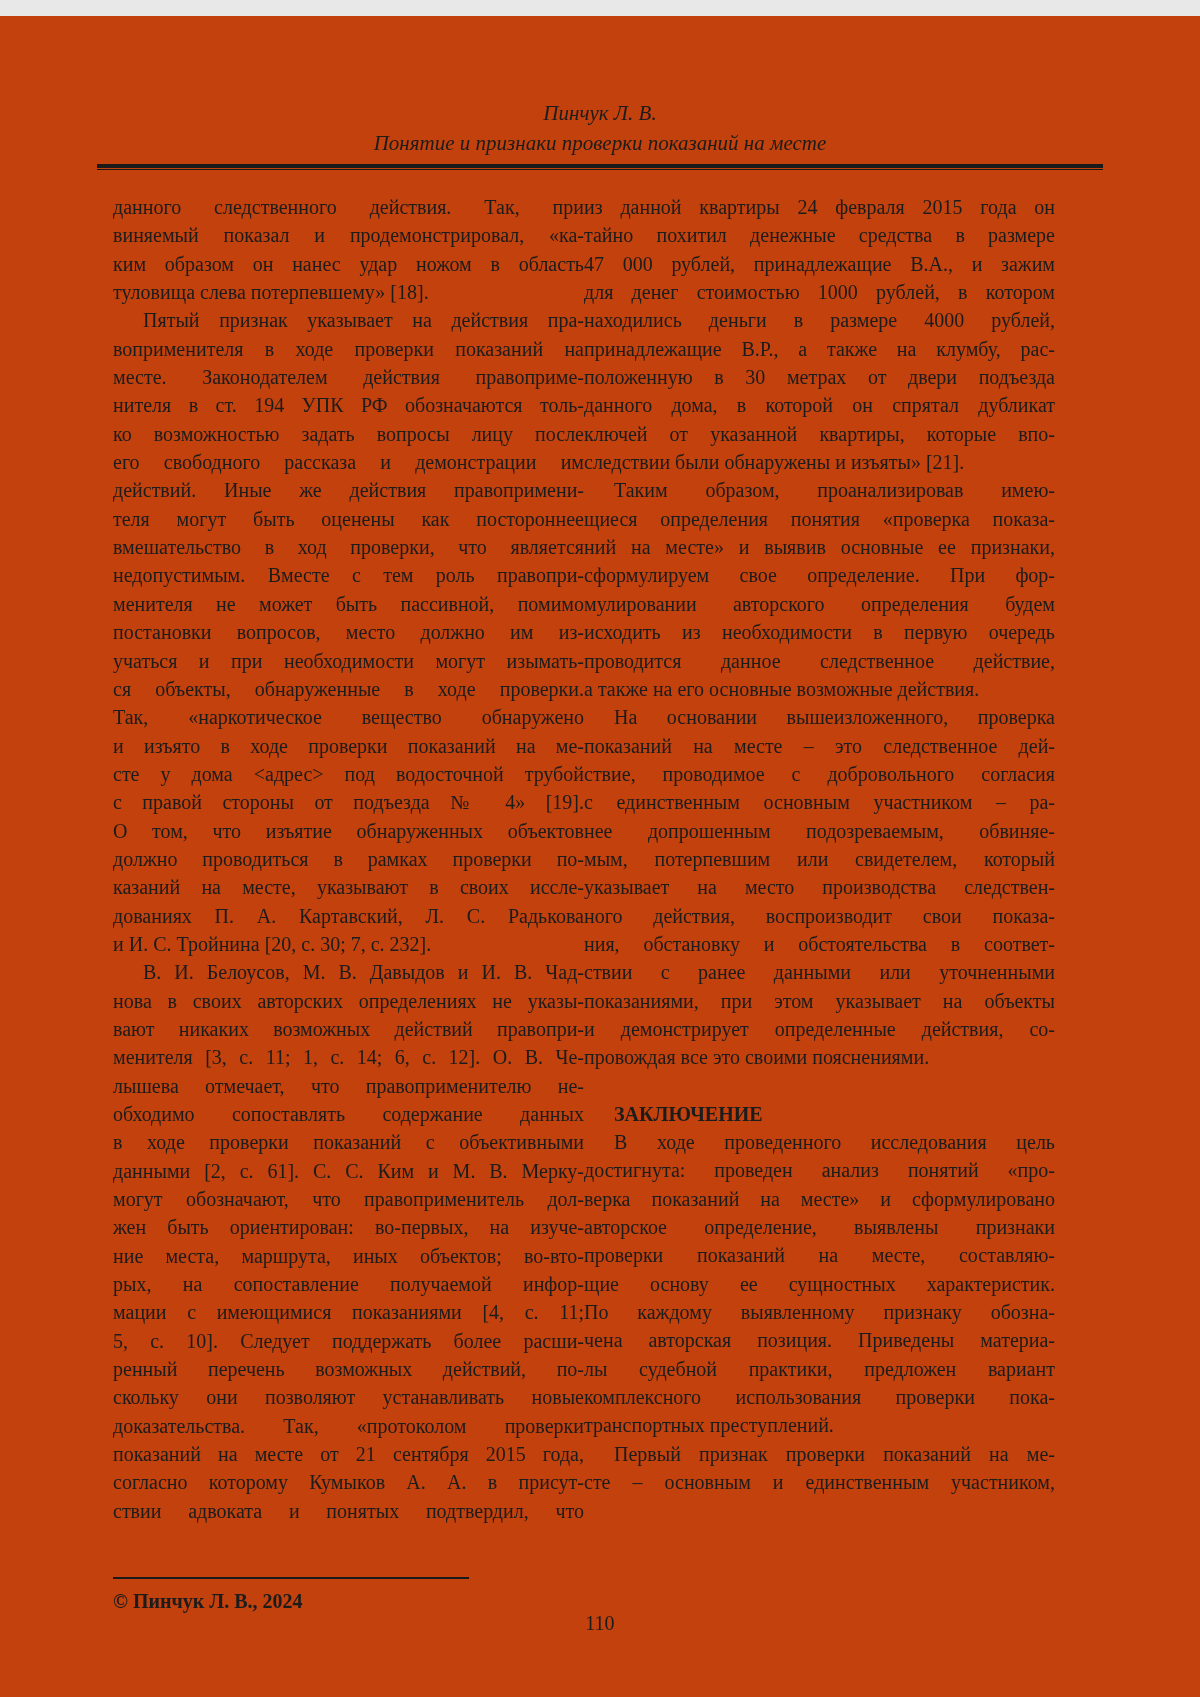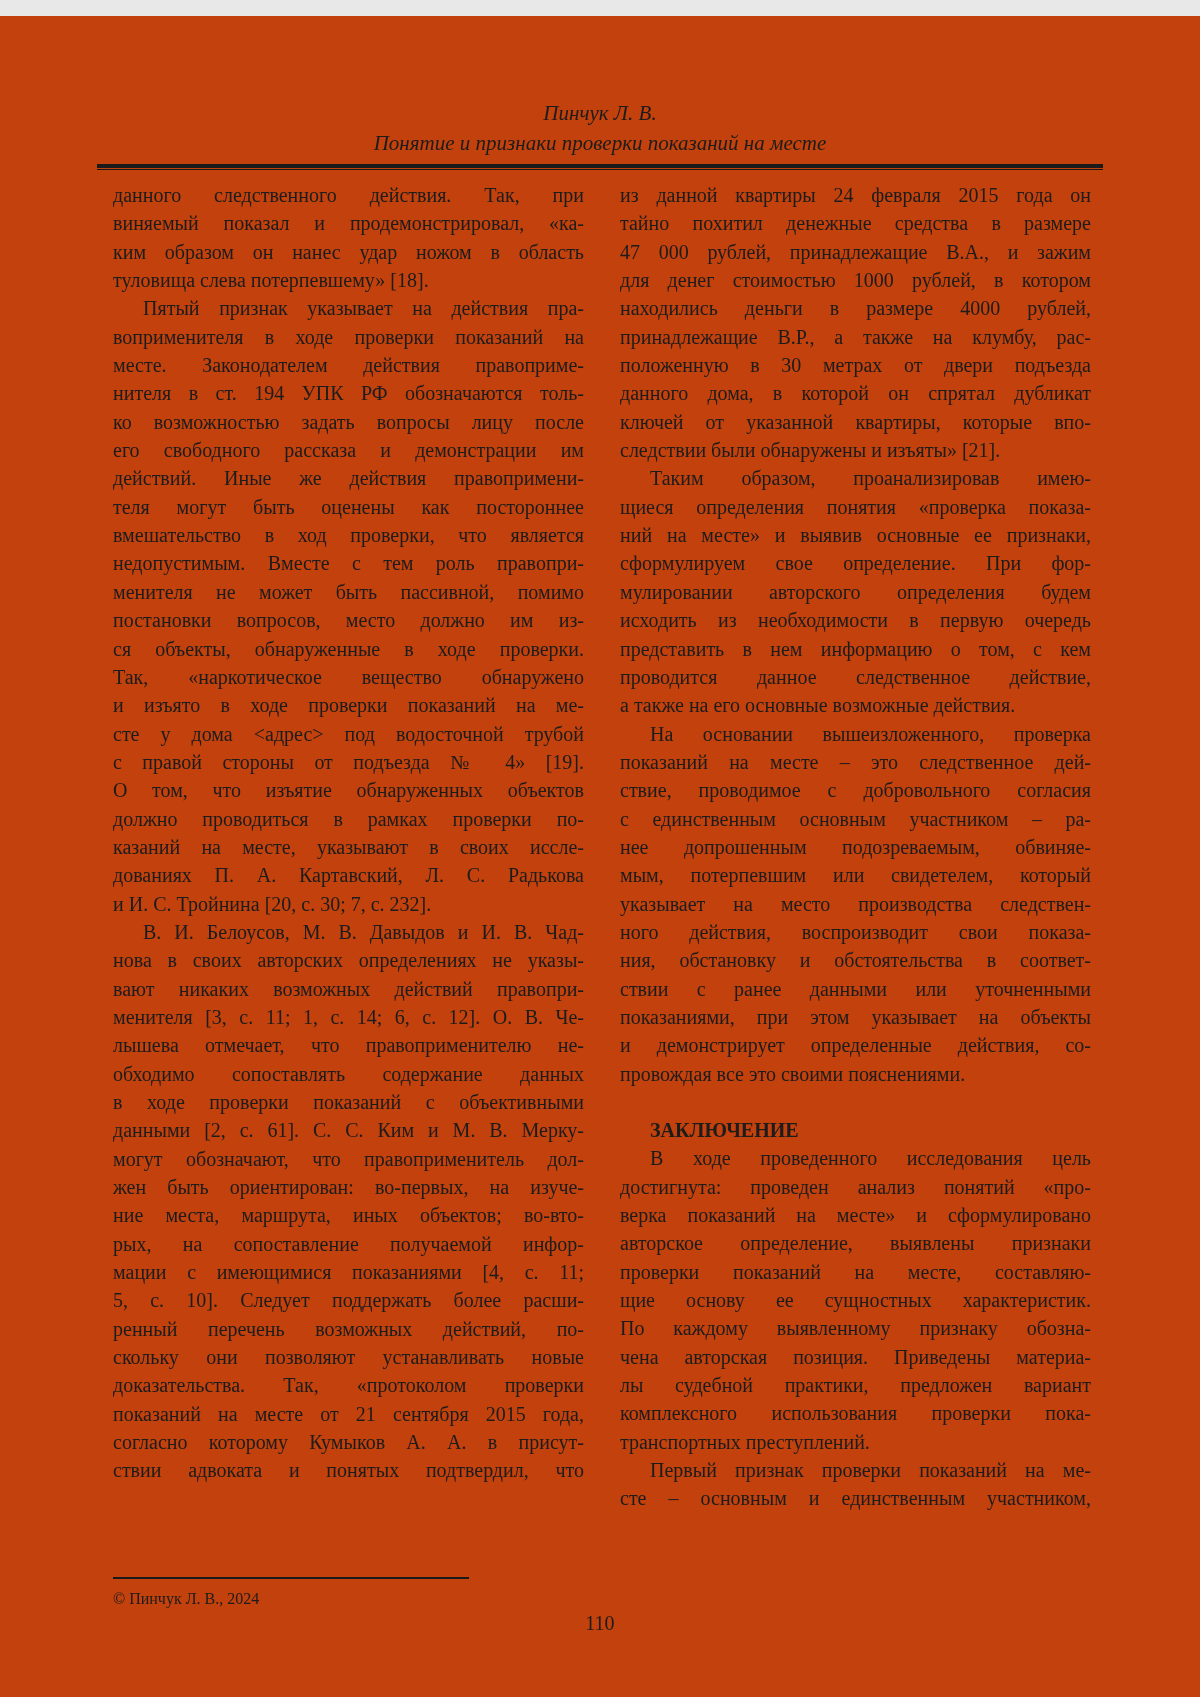--- a/index.html
+++ b/index.html
@@ -27,25 +27,24 @@
     position: absolute;
     top: 148px;
     left: 97px;
     width: 1006px;
     height: 1px;
     border-top: 4px solid #1a1a1a;
     border-bottom: 1px solid #1a1a1a;
   }
   .columns {
     position: absolute;
-    top: 165px;
+    top: 177px;
     left: 113px;
     width: 978px;
     display: flex;
-    gap: 36px;
     font-family: Liberation Serif, serif;
   }
   .col { width: 471px; }
   .line {
     font-size: 20px;
     line-height: 28.35px;
     text-align: justify;
     text-align-last: justify;
     white-space: normal;
   }
@@ -56,21 +55,22 @@
     position: absolute;
     top: 1561px;
     left: 113px;
     width: 356px;
     border-top: 2px solid #1a1a1a;
   }
   .copyright {
     position: absolute;
     top: 1574px;
     left: 113px;
-    font-size: 16px;
+    font-size: 20px;
+    font-weight: bold;
   }
   .pageno {
     position: absolute;
     top: 1596px;
     left: 0;
     width: 1200px;
     text-align: center;
     font-size: 20px;
   }
 </style>
@@ -98,20 +98,21 @@
           <div class="line">месте. Законодателем действия правоприме-</div>
           <div class="line">нителя в ст. 194 УПК РФ обозначаются толь-</div>
           <div class="line">ко возможностью задать вопросы лицу после</div>
           <div class="line">его свободного рассказа и демонстрации им</div>
           <div class="line">действий. Иные же действия правопримени-</div>
           <div class="line">теля могут быть оценены как постороннее</div>
           <div class="line">вмешательство в ход проверки, что является</div>
           <div class="line">недопустимым. Вместе с тем роль правопри-</div>
           <div class="line">менителя не может быть пассивной, помимо</div>
           <div class="line">постановки вопросов, место должно им из-</div>
+          <div class="line">учаться и при необходимости могут изымать-</div>
           <div class="line">ся объекты, обнаруженные в ходе проверки.</div>
           <div class="line">Так, «наркотическое вещество обнаружено</div>
           <div class="line">и изъято в ходе проверки показаний на ме-</div>
           <div class="line">сте у дома &lt;адрес&gt; под водосточной трубой</div>
           <div class="line">с правой стороны от подъезда № 4» [19].</div>
           <div class="line">О том, что изъятие обнаруженных объектов</div>
           <div class="line">должно проводиться в рамках проверки по-</div>
           <div class="line">казаний на месте, указывают в своих иссле-</div>
           <div class="line">дованиях П. А. Картавский, Л. С. Радькова</div>
           <div class="line end">и И. С. Тройнина [20, с. 30; 7, с. 232].</div>
@@ -152,21 +153,20 @@
           <div class="line">ключей от указанной квартиры, которые впо-</div>
           <div class="line end">следствии были обнаружены и изъяты» [21].</div>
         </div>
         <div class="para">
           <div class="line indent">Таким образом, проанализировав имею-</div>
           <div class="line">щиеся определения понятия «проверка показа-</div>
           <div class="line">ний на месте» и выявив основные ее признаки,</div>
           <div class="line">сформулируем свое определение. При фор-</div>
           <div class="line">мулировании авторского определения будем</div>
           <div class="line">исходить из необходимости в первую очередь</div>
-          <div class="line">представить в нем информацию о том, с кем</div>
           <div class="line">проводится данное следственное действие,</div>
           <div class="line end">а также на его основные возможные действия.</div>
         </div>
         <div class="para">
           <div class="line indent">На основании вышеизложенного, проверка</div>
           <div class="line">показаний на месте – это следственное дей-</div>
           <div class="line">ствие, проводимое с добровольного согласия</div>
           <div class="line">с единственным основным участником – ра-</div>
           <div class="line">нее допрошенным подозреваемым, обвиняе-</div>
           <div class="line">мым, потерпевшим или свидетелем, который</div>

